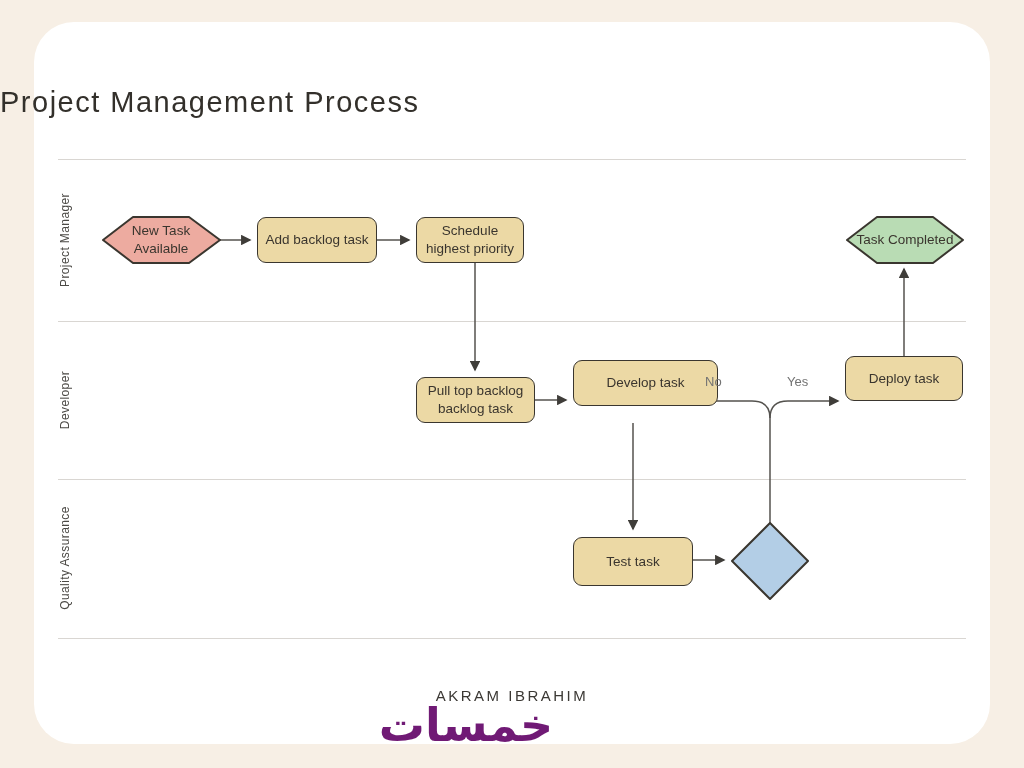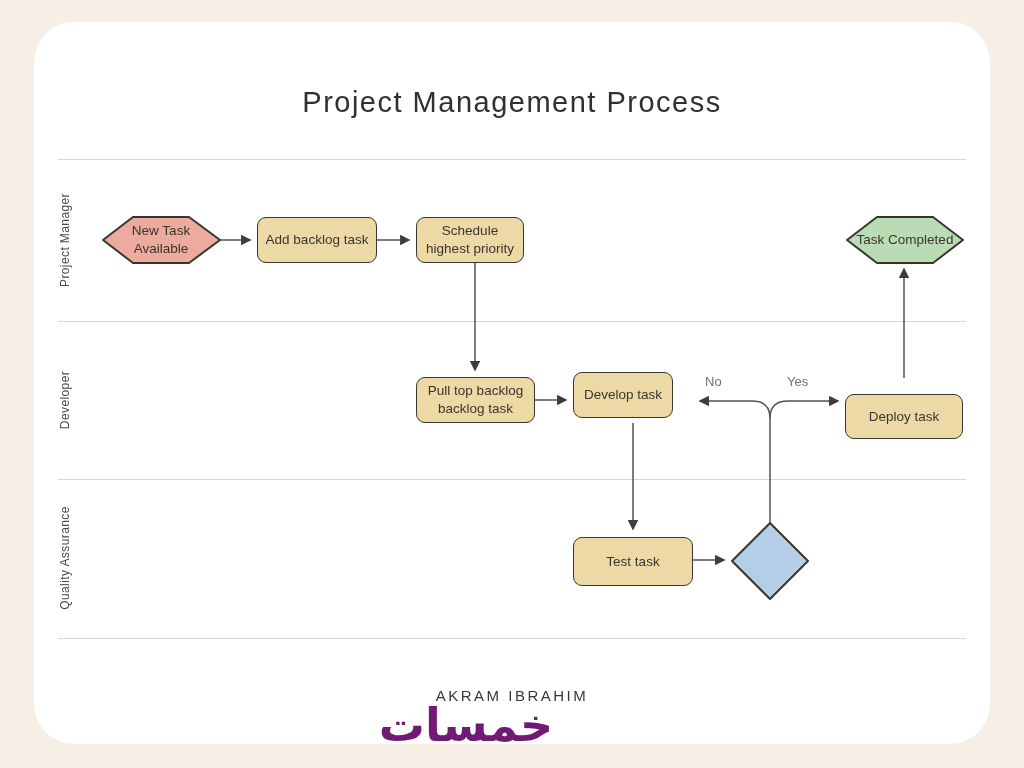--- a/index.html
+++ b/index.html
@@ -9,21 +9,21 @@
     font-family:"Liberation Sans", sans-serif;
     overflow:hidden;
   }
   .stage { position:relative; width:1024px; height:768px; }
   .card {
     position:absolute; left:34px; top:22px; width:956px; height:722px;
     background:#ffffff; border-radius:40px;
   }
   .title {
     position:absolute; left:0; top:86px; width:1024px;
-    text-align:center; font-size:29px; font-weight:500;
+    text-align:left; font-size:29px; font-weight:500;
     letter-spacing:1.5px; color:#33302b;
   }
   .lane-line {
     position:absolute; left:58px; width:908px; height:1px;
     background:#d9d6d2;
   }
   .lane-label {
     position:absolute;
     transform:translate(-50%,-50%) rotate(-90deg);
     font-size:12px; color:#4b4945; letter-spacing:0.4px;
@@ -99,22 +99,22 @@
     <g stroke="#3a362f" stroke-width="2" stroke-linejoin="round">
       <polygon points="103,240 133,217 189,217 220,240 189,263 133,263" fill="#edaba0"></polygon>
       <polygon points="847,240 877,217 933,217 963,240 933,263 877,263" fill="#b9dcb4"></polygon>
       <polygon points="770,523 808,561 770,599 732,561" fill="#b3cee6"></polygon>
     </g>
   </svg>
 
   <div class="proc" style="left:257px; top:217px; width:120px; height:46px">Add backlog task</div>
   <div class="proc" style="left:416px; top:217px; width:108px; height:46px">Schedule highest priority</div>
   <div class="proc" style="left:416px; top:377px; width:119px; height:46px">Pull top backlog backlog task</div>
-  <div class="proc" style="left:573px; top:372px; width:100px; height:46px">Develop task</div>
-  <div class="proc" style="left:845px; top:394px; width:118px; height:45px">Deploy task</div>
+  <div class="proc" style="left:573px; top:360px; width:145px; height:46px">Develop task</div>
+  <div class="proc" style="left:845px; top:356px; width:118px; height:45px">Deploy task</div>
   <div class="proc" style="left:573px; top:537px; width:120px; height:49px">Test task</div>
 
   <div class="shape-label" style="left:855px; top:217px; width:100px; height:46px">Task Completed</div>
   <div class="shape-label" style="left:111px; top:217px; width:100px; height:46px">New Task Available</div>
 
   <div class="edge-label" style="left:705px; top:374px">No</div>
   <div class="edge-label" style="left:787px; top:374px">Yes</div>
 
   <div class="footer-author">AKRAM IBRAHIM</div>
   <div class="watermark">خمسات</div>

